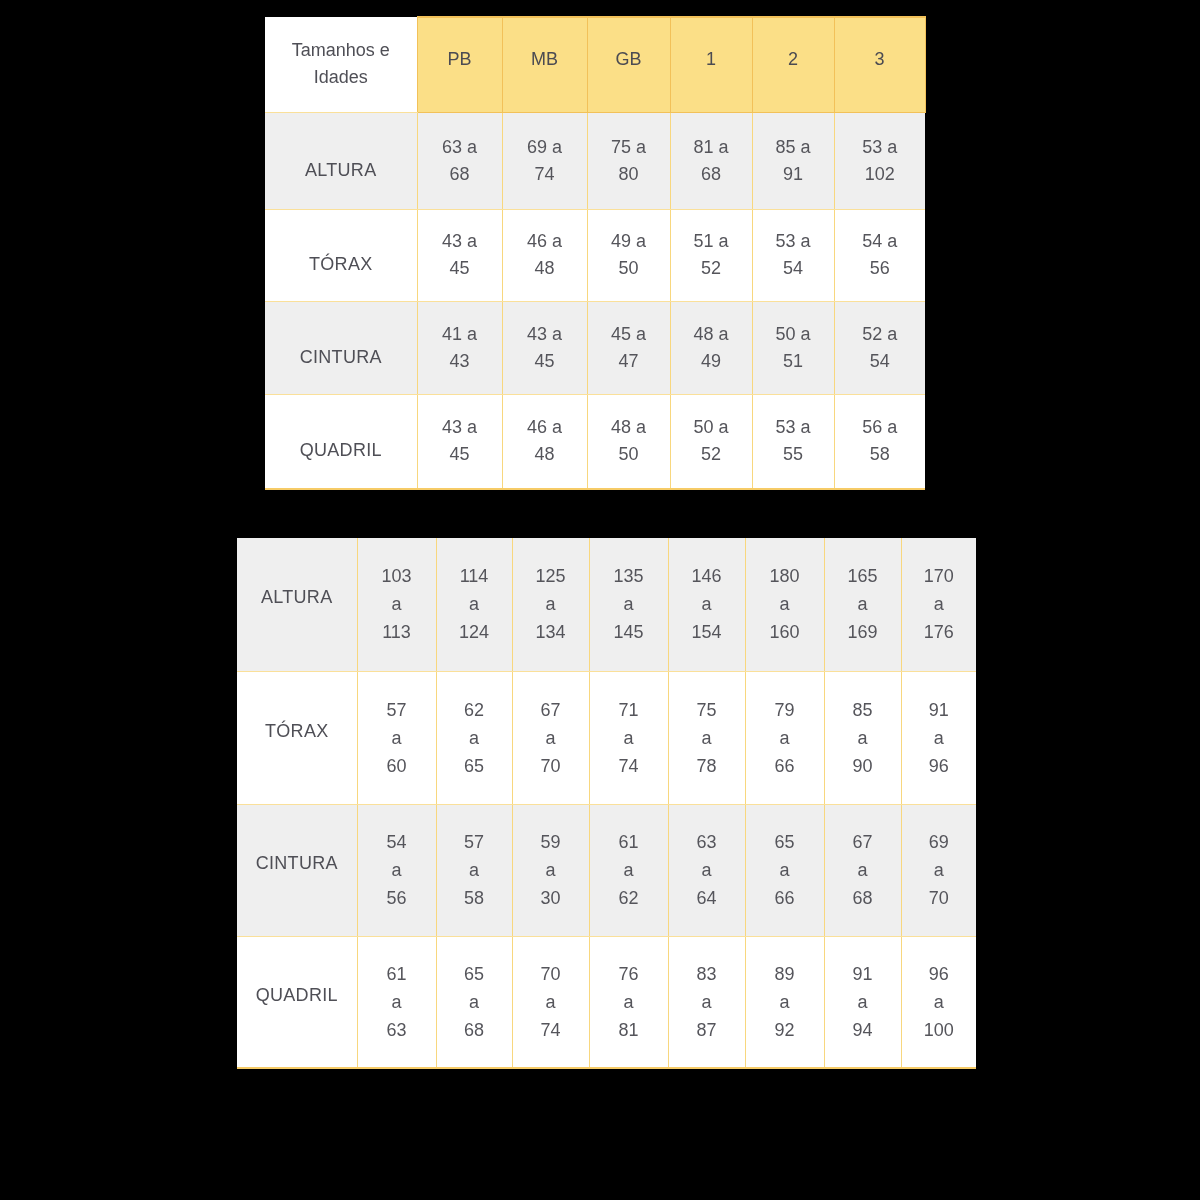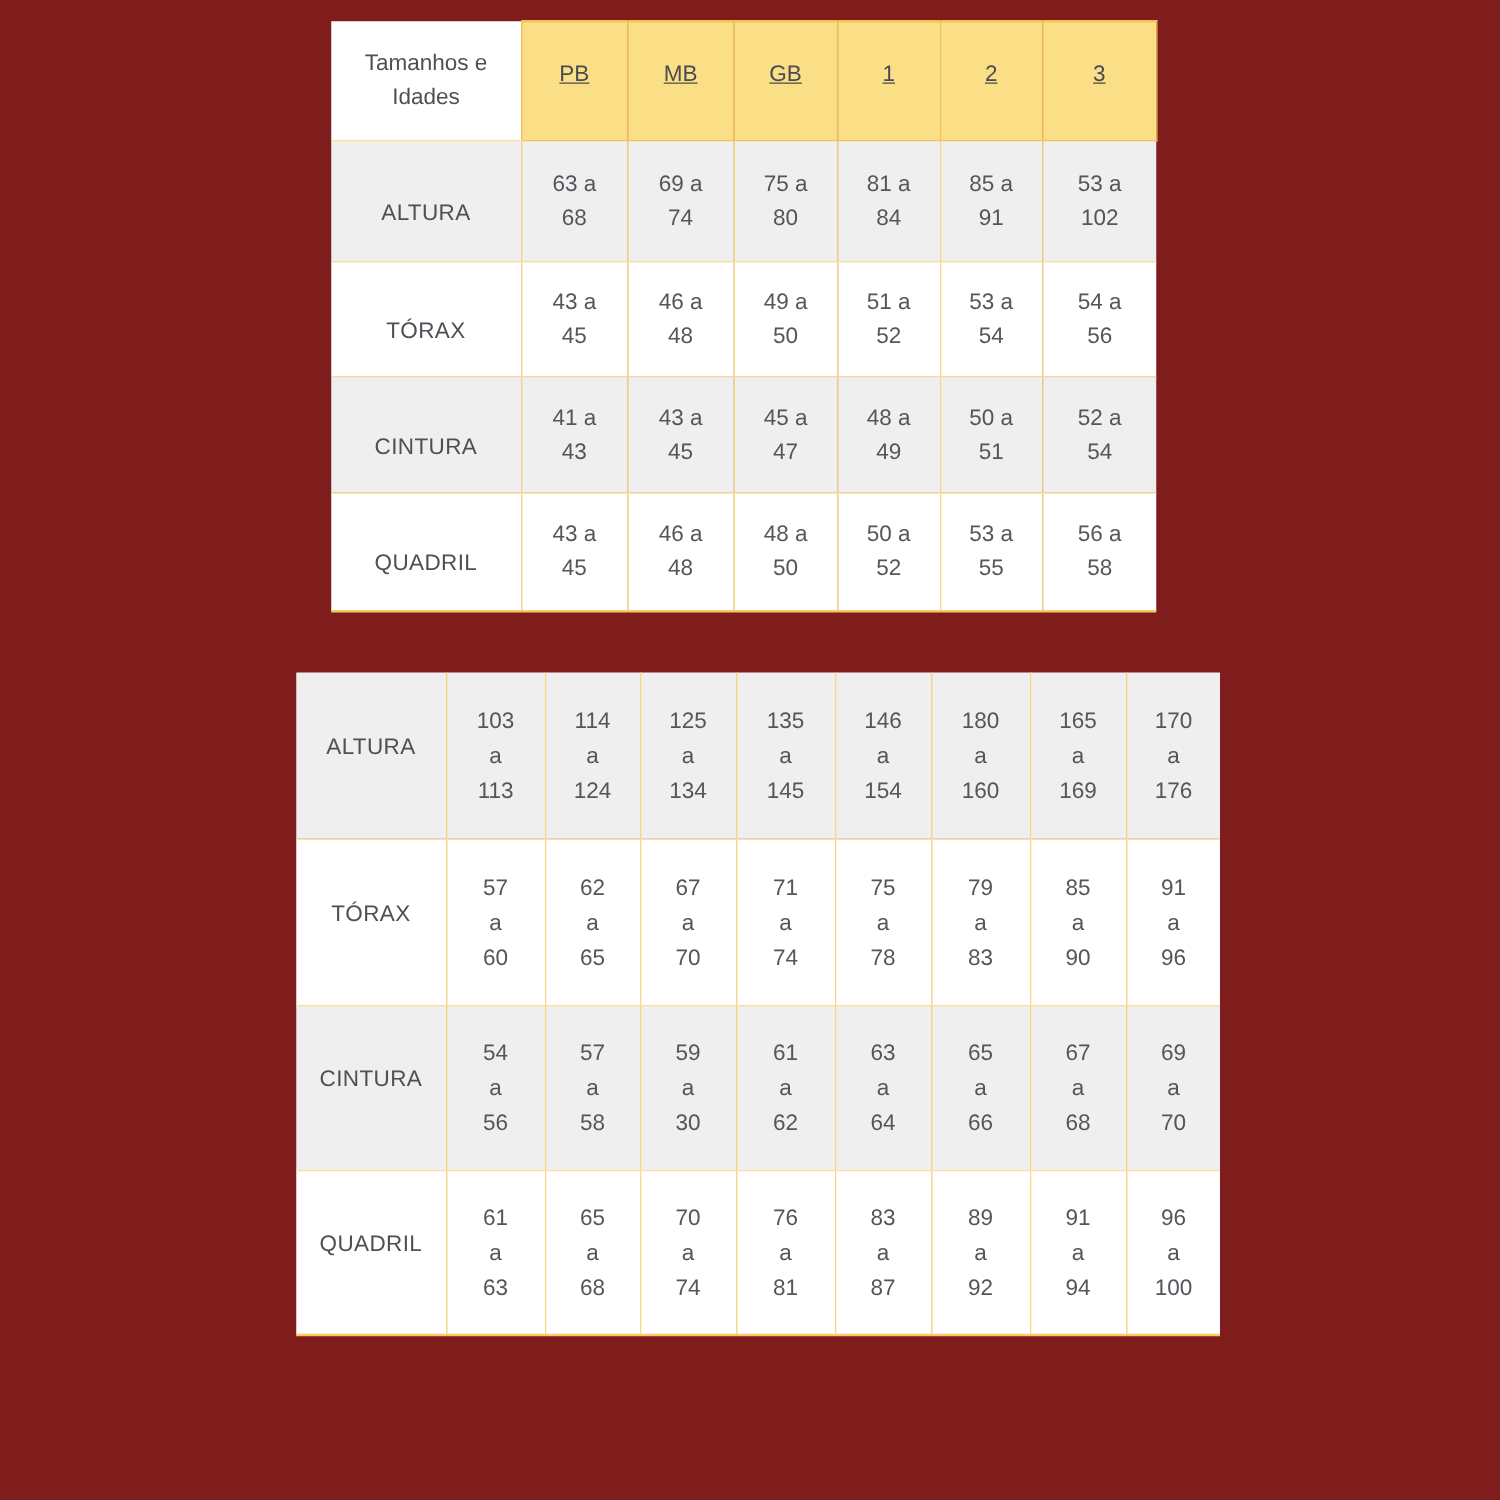--- a/index.html
+++ b/index.html
@@ -1,32 +1,32 @@
 <!DOCTYPE html>
 <html style="--yellow: #fbdf87; --gray: #efefef; --vline: #f8d77e; --hline: #fae09a; --strong: #f2c159; --bstrong: #f6cb67; --text: #55555b; --label: #4f4f56;"><head>
 <meta charset="utf-8">
 <style>
   :root{
     --yellow:#fbdf87; --gray:#efefef; --white:#ffffff;
     --vline:#f8d77e; --hline:#fae09a; --strong:#f2c159; --bstrong:#f6cb67;
     --text:#55555b; --label:#4f4f56;
   }
   html,body{margin:0;padding:0;background:#fff;}
-  .canvas{position:relative;width:1200px;height:1200px;background:#7f1d1d;overflow:hidden;
+  .canvas{position:relative;width:1200px;height:1200px;background:#000000;overflow:hidden;
           font-family:"Liberation Sans",sans-serif;color:var(--text);}
   table.size-table{border-collapse:collapse;table-layout:fixed;position:absolute;}
   table.t1{left:265px;top:16px;width:660px;}
   table.t2{left:237px;top:538px;width:739px;}
   td{padding:0;text-align:center;vertical-align:middle;font-size:18px;}
   
   td.corner{background:var(--white);border:none;border-bottom:1px solid var(--hline);
             white-space:pre-line;line-height:27px;color:var(--label);}
   td.colhead{background:var(--yellow);border:1px solid var(--strong);border-top-width:2px;
              color:#4b4b52;}
-  .colhead-inner{position:relative;display:inline-block;text-decoration:underline;}
+  .colhead-inner{position:relative;display:inline-block;}
   .t1 .colhead-inner{top:-5px;}
   .t2 .colhead-inner{top:14px;}
   
   td.rowlabel{border:none;border-bottom:1px solid var(--hline);color:var(--label);letter-spacing:.3px;}
   .rowlabel-inner{position:relative;display:inline-block;margin-top:45px;}
   .t1 .rowlabel-inner{top:-13px;}
   .t2 .rowlabel-inner{top:-29px;}
   td.val{border-left:1px solid var(--vline);border-bottom:1px solid var(--hline);
          border-top:none;border-right:none;white-space:pre-line;}
   .t1 td.val{line-height:27px;}
@@ -67,21 +67,21 @@
     </tr>
     <tr class="gray r0">
       <td class="rowlabel"><span class="rowlabel-inner">ALTURA</span></td>
       <td class="val">63 a
 68</td>
       <td class="val">69 a
 74</td>
       <td class="val">75 a
 80</td>
       <td class="val">81 a
-84</td>
+68</td>
       <td class="val">85 a
 91</td>
       <td class="val">53 a
 102</td>
     </tr>
     <tr class="white r1">
       <td class="rowlabel"><span class="rowlabel-inner">TÓRAX</span></td>
       <td class="val">43 a
 45</td>
       <td class="val">46 a
@@ -180,21 +180,21 @@
 a
 70</td>
       <td class="val">71
 a
 74</td>
       <td class="val">75
 a
 78</td>
       <td class="val">79
 a
-83</td>
+66</td>
       <td class="val">85
 a
 90</td>
       <td class="val">91
 a
 96</td>
     </tr>
     <tr class="gray r2">
       <td class="rowlabel"><span class="rowlabel-inner">CINTURA</span></td>
       <td class="val">54

